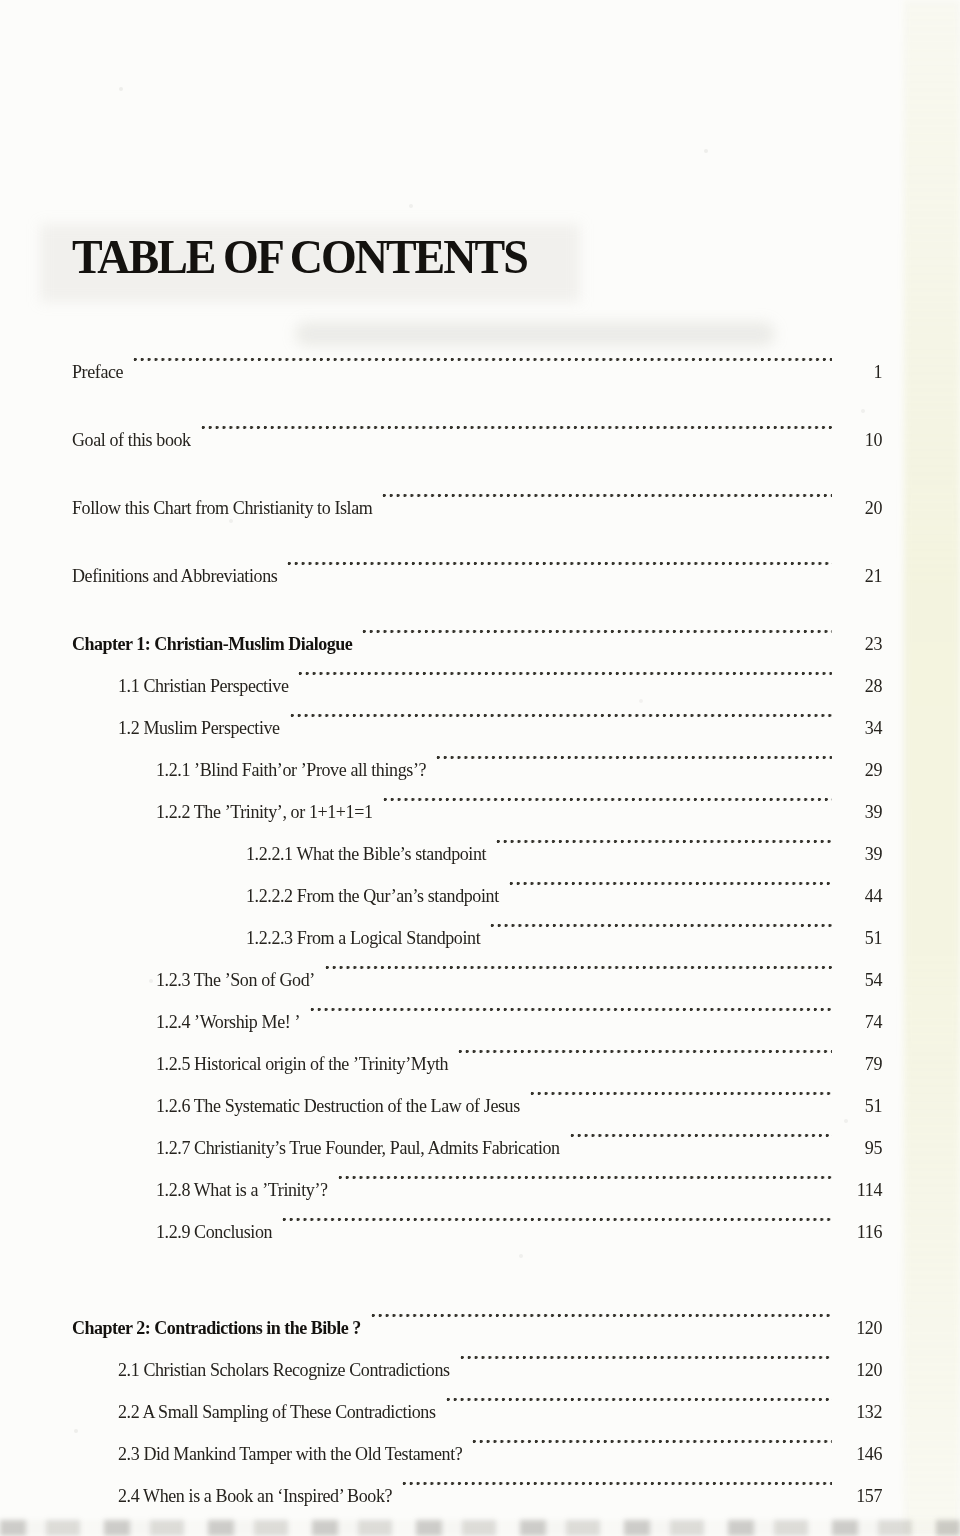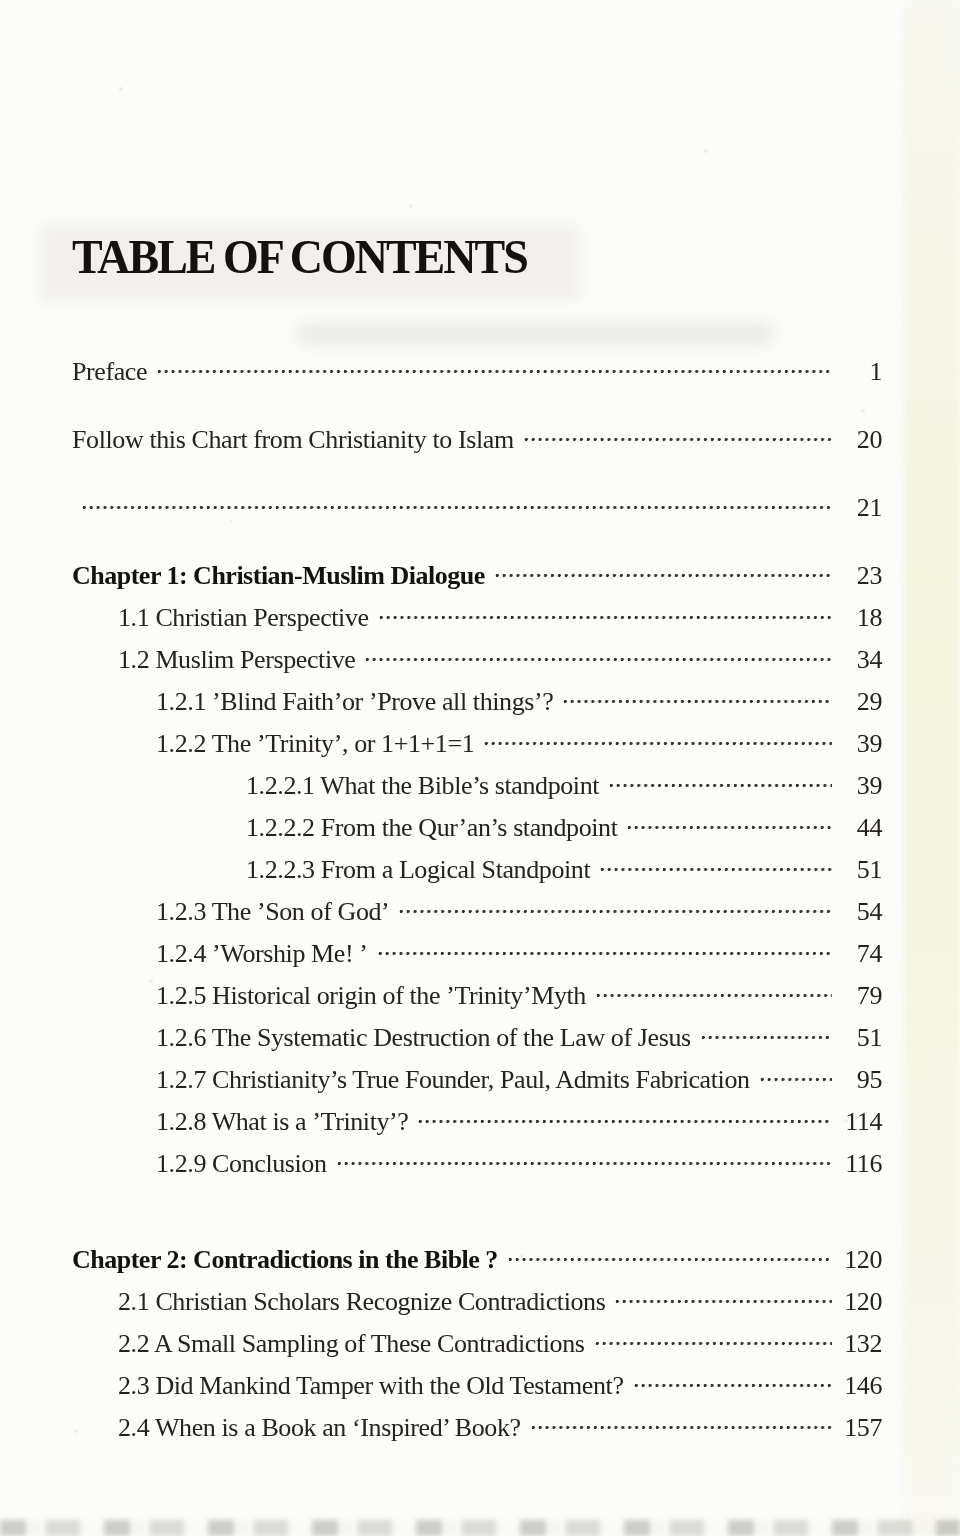--- a/index.html
+++ b/index.html
@@ -21,22 +21,22 @@
     padding:230px 78px 0 72px;
   }
   .title{
     font-size:46px;font-weight:bold;color:var(--ink-bold);
     letter-spacing:-2px;word-spacing:-1px;
     margin:0 0 74px 0;line-height:1.15;
     transform:scaleY(1.04);transform-origin:left top;
   }
   .toc-section{position:relative;}
   .row{
-    display:flex;align-items:center;
-    font-size:26px;line-height:30px;
+    display:flex;align-items:flex-start;
+    font-size:18px;line-height:30px;
     letter-spacing:-0.4px;
   }
   .front-matter .row{margin-bottom:38px;}
   .chapter-1{margin-top:14px;}
   .chapter-1 .row,.chapter-2 .row{margin-bottom:12px;}
   .chapter-2{margin-top:66px;}
   .lv0{padding-left:0;}
   .lv1{padding-left:46px;}
   .lv2{padding-left:84px;}
   .lv3{padding-left:174px;}
@@ -105,39 +105,45 @@
 <div class="page">
   <h1 class="title">TABLE OF CONTENTS</h1>
   <div id="toc-root">
       <div class="toc-section front-matter">
         <div class="row lv0">
           <span class="label">Preface</span>
           <span class="leader"></span>
           <span class="pagenum">1</span>
         </div>
         <div class="row lv0">
+          <span class="label">Goal of this book</span>
+          <span class="leader"></span>
+          <span class="pagenum">10</span>
+        </div>
+        <div class="row lv0">
           <span class="label">Follow this Chart from Christianity to Islam</span>
           <span class="leader"></span>
           <span class="pagenum">20</span>
         </div>
         <div class="row lv0">
+          <span class="label">Definitions and Abbreviations</span>
           <span class="leader"></span>
           <span class="pagenum">21</span>
         </div>
       </div>
       <div class="toc-section chapter-1">
         <div class="row lv0 bold">
           <span class="label">Chapter 1: Christian-Muslim Dialogue</span>
           <span class="leader"></span>
           <span class="pagenum">23</span>
         </div>
         <div class="row lv1">
           <span class="label">1.1 Christian Perspective</span>
           <span class="leader"></span>
-          <span class="pagenum">18</span>
+          <span class="pagenum">28</span>
         </div>
         <div class="row lv1">
           <span class="label">1.2 Muslim Perspective</span>
           <span class="leader"></span>
           <span class="pagenum">34</span>
         </div>
         <div class="row lv2">
           <span class="label">1.2.1 ’Blind Faith’or ’Prove all things’?</span>
           <span class="leader"></span>
           <span class="pagenum">29</span>

